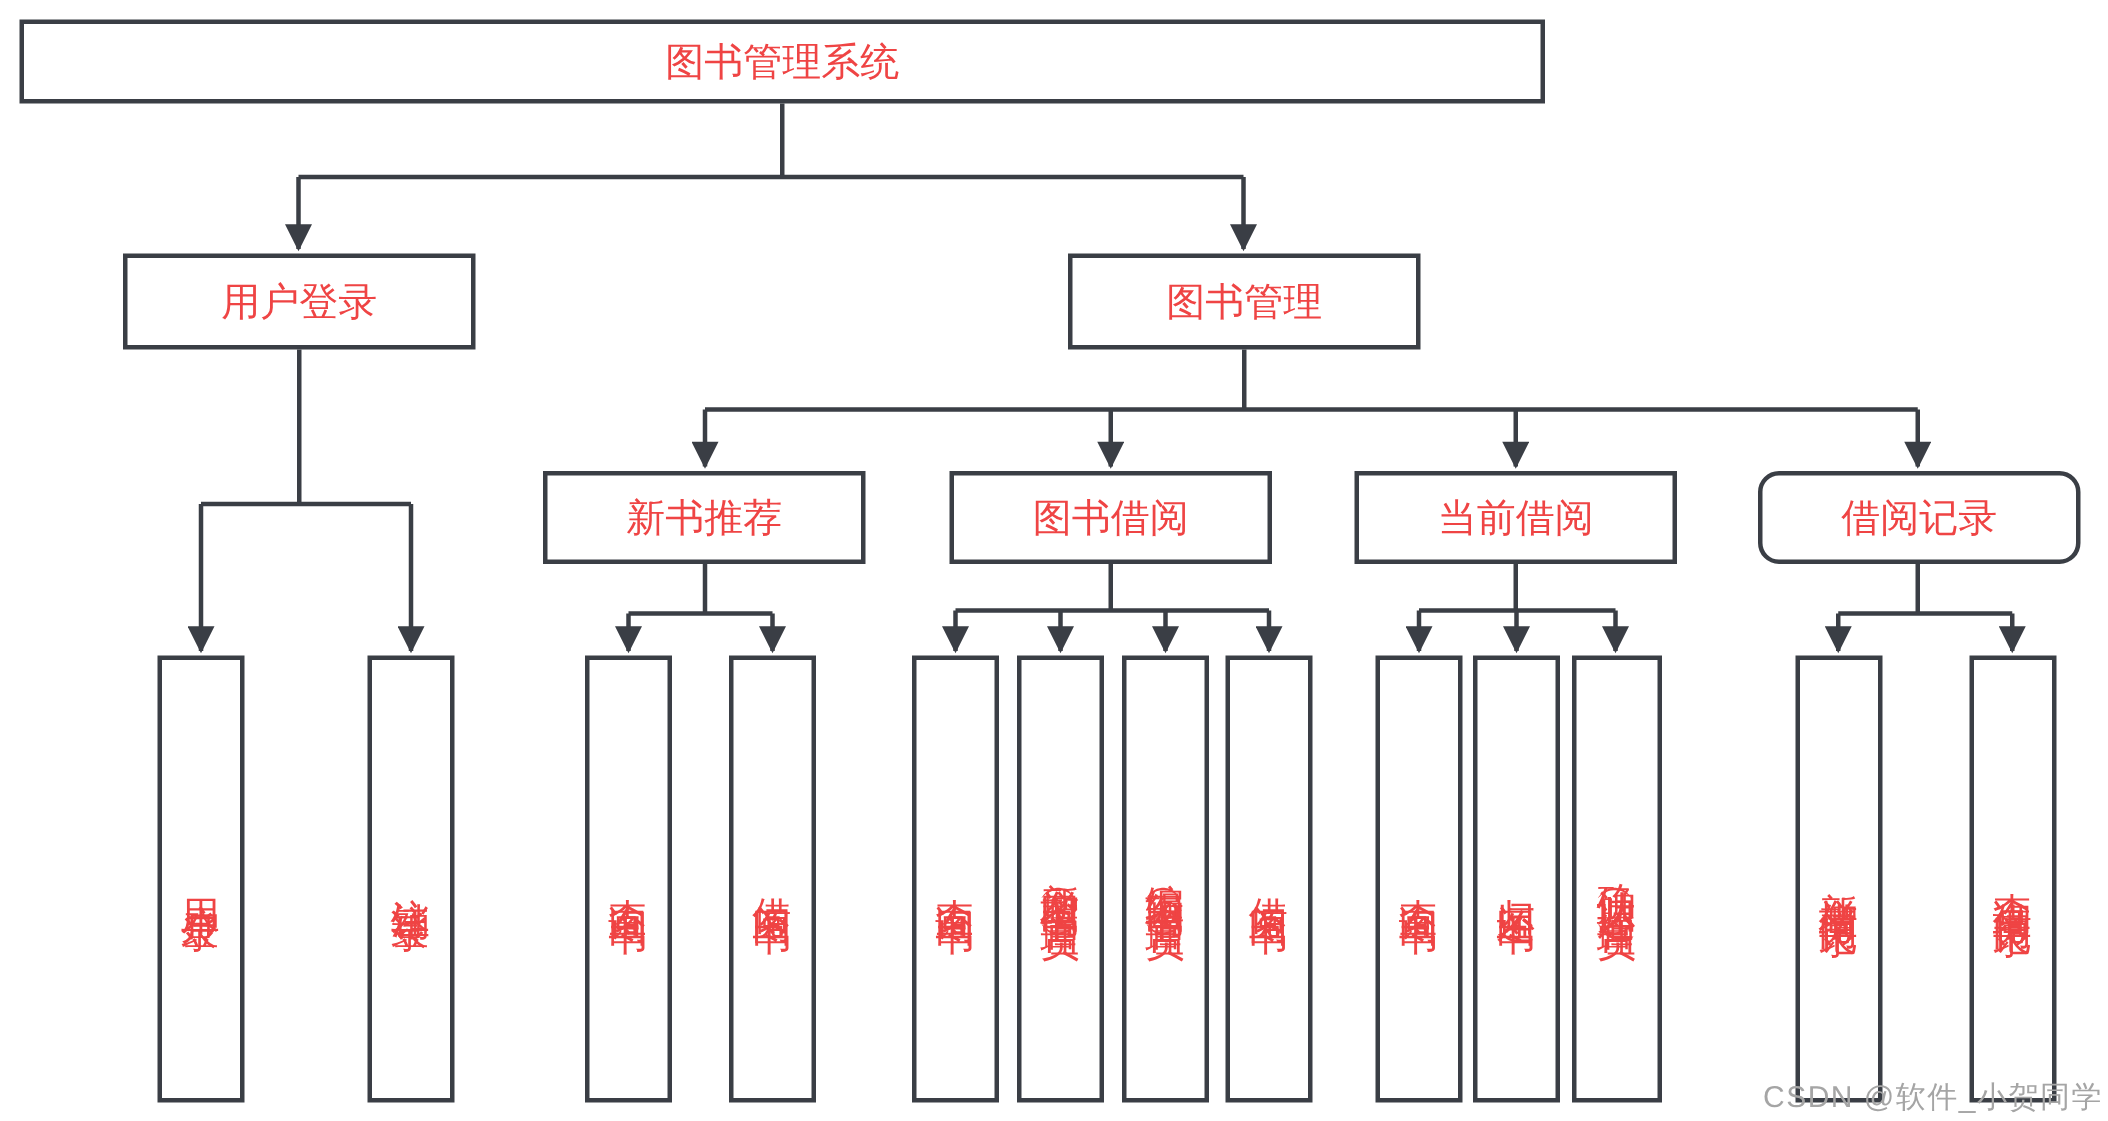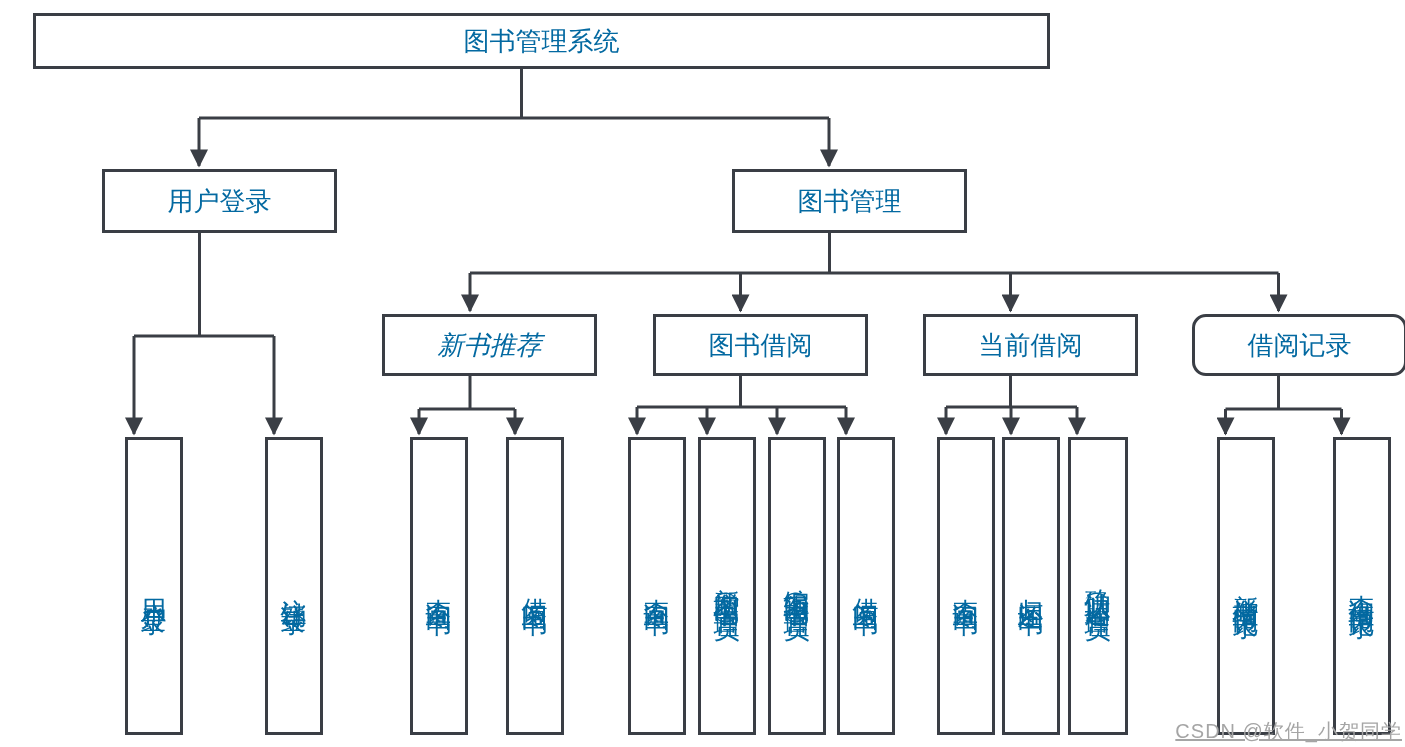--- a/index.html
+++ b/index.html
@@ -11,45 +11,43 @@
     overflow: hidden;
   }
   .stage { position: absolute; inset: 0; width: 1405px; height: 747px; }
   .connectors { position: absolute; left: 0; top: 0; pointer-events: none; }
 
   .node {
     position: absolute;
     box-sizing: border-box;
     background: #ffffff;
     border: 3px solid #3a3e45;
-    color: #0369a1;
+    color: #ef4444;
     display: flex;
     align-items: center;
     justify-content: center;
     text-align: center;
-    margin-left: 20px;
   }
   .node-root  { left: 13px;  top: 13px;  width: 1017px; height: 56px; font-size: 26px; }
   .node-l2    { top: 169px; width: 235px; height: 64px; font-size: 26px; }
   .node-l3    { top: 314px; width: 215px; height: 62px; font-size: 26px; }
   .node-leaf  { top: 437px; width: 58px;  height: 298px; font-size: 26px; }
   .node-leaf span {
     writing-mode: vertical-rl;
     letter-spacing: 4px;
     line-height: 1;
     white-space: nowrap;
   }
   .watermark {
     position: absolute;
     right: 3px; bottom: 2px;
     font-size: 20px;
     color: #a5a5a5;
     letter-spacing: 1px;
     white-space: nowrap;
-    text-decoration: underline;
   }
 </style>
 </head>
 <body>
 
 <div class="stage">
 
   <svg class="connectors" width="1405" height="747" viewBox="0 0 1405 747">
     <defs>
       <marker id="arrow" viewBox="0 0 10 10" refX="9.2" refY="5" markerWidth="24" markerHeight="18" markerUnits="userSpaceOnUse" orient="auto">
@@ -104,21 +102,21 @@
     <span>图书管理系统</span>
   </div>
 
   <div class="node node-l2" style="left:82px;">
     <span>用户登录</span>
   </div>
   <div class="node node-l2" style="left:712px;justify-content:center;">
     <span>图书管理</span>
   </div>
 
-  <div class="node node-l3" style="left:362px;font-style:italic;">
+  <div class="node node-l3" style="left:362px;">
     <span>新书推荐</span>
   </div>
   <div class="node node-l3" style="left:633px;">
     <span>图书借阅</span>
   </div>
   <div class="node node-l3" style="left:903px;">
     <span>当前借阅</span>
   </div>
   <div class="node node-l3" style="left:1172px;border-radius:14px;">
     <span>借阅记录</span>

